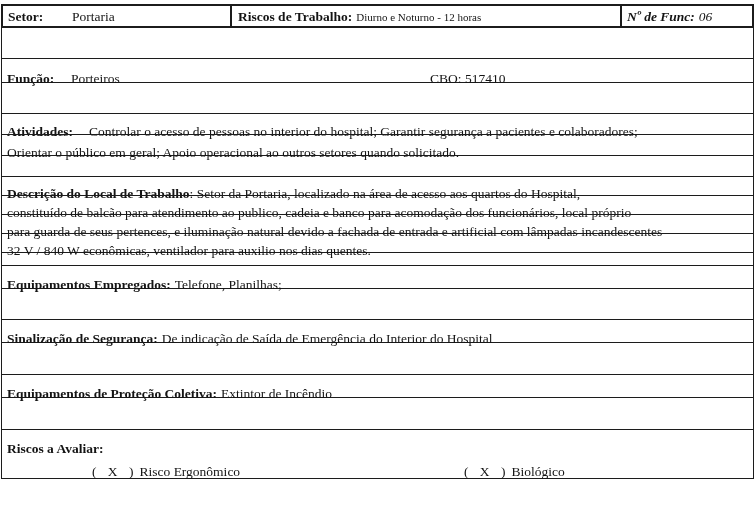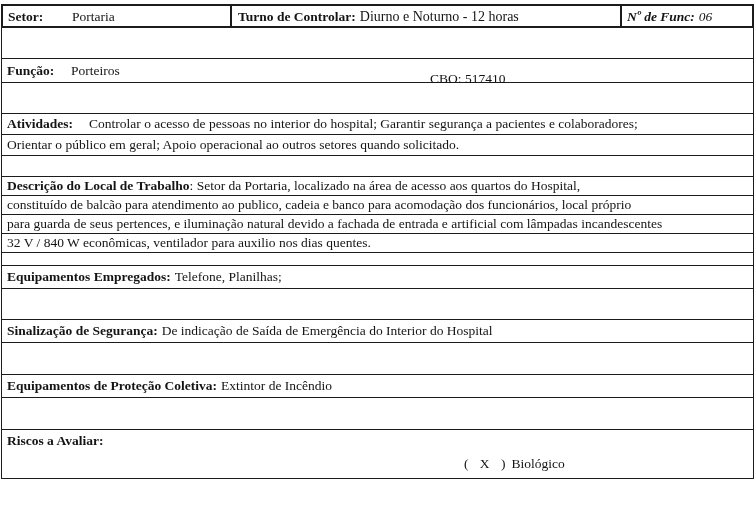--- a/index.html
+++ b/index.html
@@ -4,58 +4,58 @@
 <style>
   html,body{margin:0;padding:0;background:#e8e8e8;}
   .doc{
     width:755px;height:506px;background:#ffffff;
     font-family:"Liberation Serif","DejaVu Serif",serif;
     color:#141414;position:relative;box-sizing:border-box;padding-top:4px;
     margin:0 auto;overflow:hidden;
   }
   .row{
     box-sizing:border-box;border:1px solid #1c1c1c;margin:0 1px;
-    padding:0 5px;position:relative;font-size:13.5px;white-space:nowrap;
+    padding:8px 5px;position:relative;font-size:13.5px;white-space:nowrap;
   }
   .row.thick{border-width:2px;}
   .spacer{box-sizing:border-box;border-left:1px solid #1c1c1c;border-right:1px solid #1c1c1c;margin:0 1px;}
   .collapse{margin-top:-1px;}
   .h24{height:24px;line-height:21px;}
   .h25{height:25px;line-height:23px;}
   .h22{height:22px;line-height:20px;}
   .h20{height:20px;line-height:18px;}
   .h50{height:50px;}
   .s30{height:30px;} .s20{height:20px;} .s12{height:12px;} .s31{height:31px;}
   b{font-weight:bold;}
   .hdr{display:flex;padding:0;}
   .hdr .c1{width:229px;padding:0 5px;border-right:2px solid #1c1c1c;box-sizing:border-box;}
   .hdr .c2{flex:1;padding:0 6px;border-right:2px solid #1c1c1c;box-sizing:border-box;}
   .hdr .c3{width:130px;padding:0 5px;box-sizing:border-box;font-style:italic;}
   .lblw{display:inline-block;width:64px;}
   .ml4{margin-left:4px;}
   .ml10{margin-left:16px;}
-  .small{font-size:14px;}
+  .small{font-size:11px;}
   .cbo{position:absolute;left:428px;top:8px;}
   .riscos-line1{height:22px;line-height:22px;}
   .riscos-line2{height:24px;line-height:24px;position:relative;}
   .risk-item-1{margin-left:85px;}
   .risk-item-2{position:absolute;left:457px;top:0;}
   .mark{letter-spacing:4px;margin-right:2px;}
 </style>
 </head>
 <body>
 
 <div class="doc">
 
   <div class="row thick hdr h24">
     <div class="c1">
       <b class="lblw">Setor:</b><span>Portaria</span>
     </div>
     <div class="c2">
-      <b>Turno de Controlar:</b><span class="small ml4">Diurno e Noturno - 12 horas</span>
+      <b>Riscos de Trabalho:</b><span class="small ml4">Diurno e Noturno - 12 horas</span>
     </div>
     <div class="c3">
       <b>Nº de Func:</b><span class="ml4">06</span>
     </div>
   </div>
 
   <div class="spacer s30"></div>
 
   <div class="row h25">
     <b class="lblw">Função:</b><span>Porteiros</span>
@@ -104,17 +104,18 @@
     <b>Equipamentos de Proteção Coletiva:</b><span class="ml4">Extintor de Incêndio</span>
   </div>
 
   <div class="spacer s31"></div>
 
   <div class="row h50">
     <div class="riscos-line1">
       <b>Riscos a Avaliar:</b>
     </div>
     <div class="riscos-line2">
+      <span class="risk-item-1"><span class="mark">( X )</span><span>Risco Ergonômico</span></span>
       <span class="risk-item-2"><span class="mark">( X )</span><span>Biológico</span></span>
     </div>
   </div>
 
 </div>
 
 </body></html>

